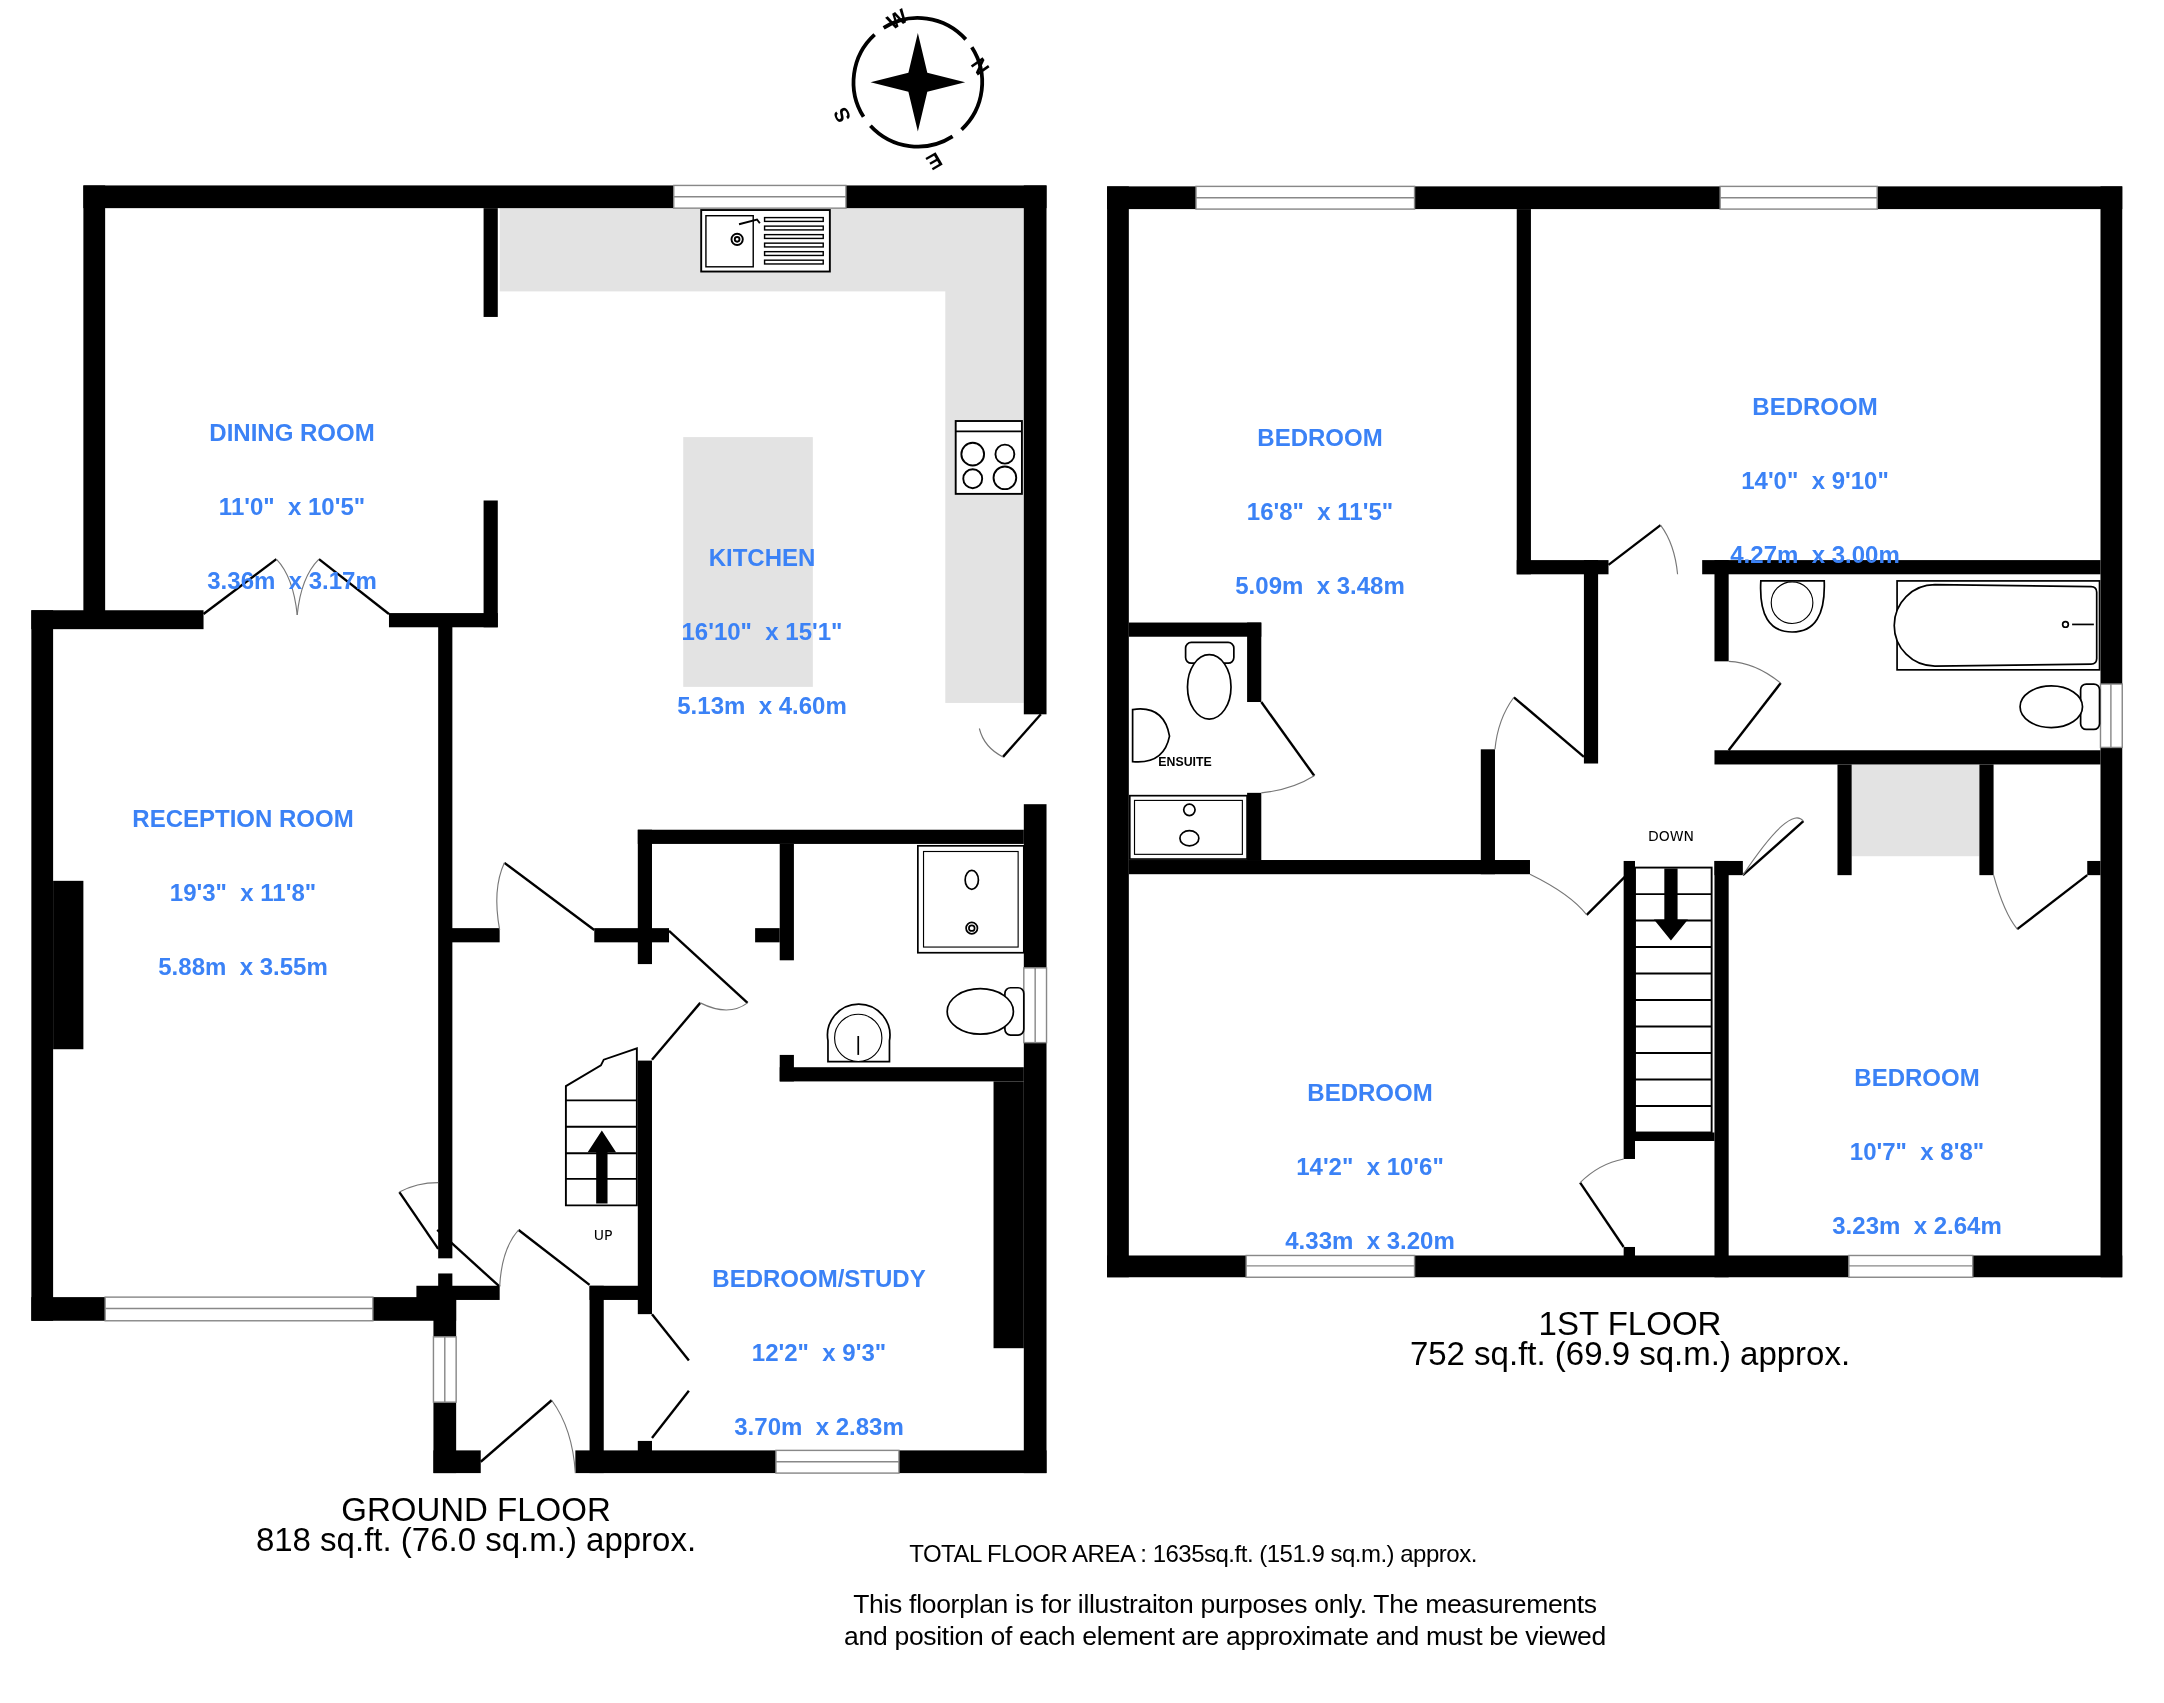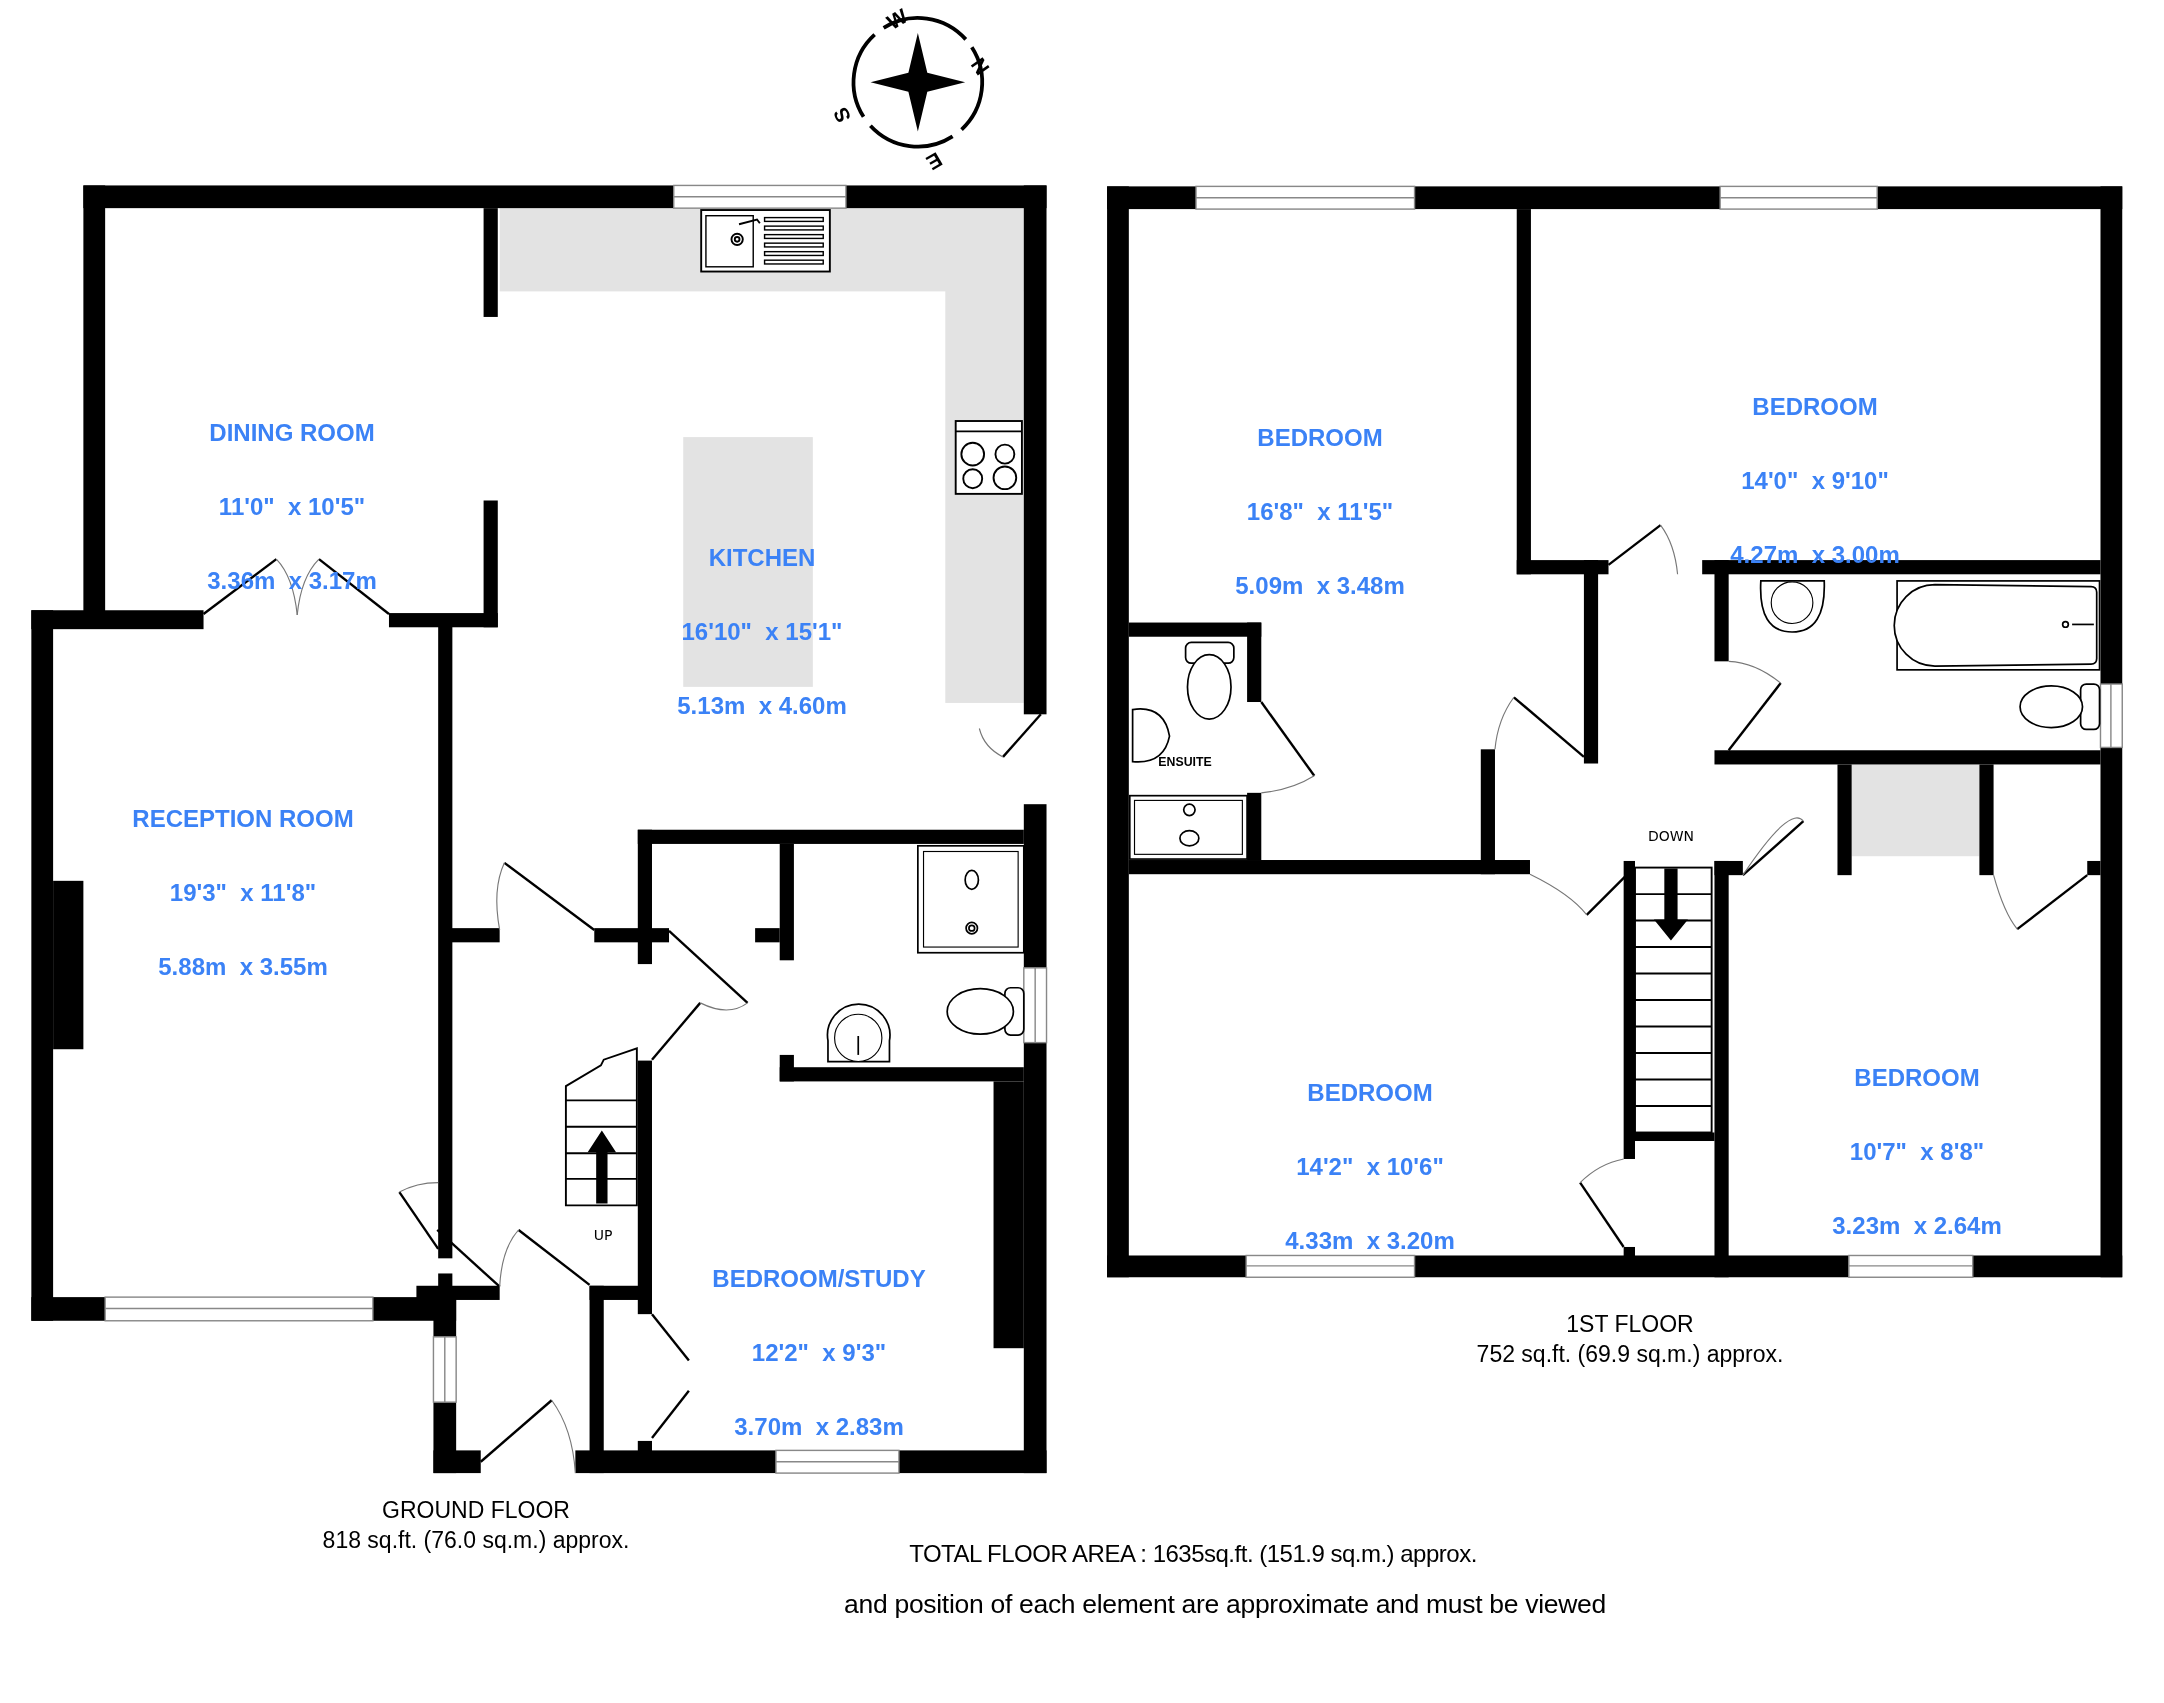--- a/index.html
+++ b/index.html
@@ -3,21 +3,21 @@
 <meta charset="utf-8">
 <style>
   html, body { margin:0; padding:0; background:#ffffff; }
   body { width:2164px; height:1703px; position:relative; overflow:hidden; font-family:"Liberation Sans", sans-serif; color:#000; }
   #plan { position:absolute; left:0; top:0; width:2164px; height:1703px; }
   .room-label { position:absolute; text-align:center; font-family:"Liberation Sans", sans-serif; font-weight:bold; font-size:24px; line-height:24.6px; transform:translateX(-50%); white-space:pre; color:#3b82f6; }
   .room-label .name { display:block; }
   .room-label .dim { display:block; }
   .small-label { position:absolute; font-family:"DejaVu Sans", sans-serif; font-size:14px; transform:translateX(-50%); white-space:nowrap;text-align:center; }
   .ensuite { position:absolute; font-family:"Liberation Sans", sans-serif; font-weight:bold; font-size:12.3px; transform:translateX(-50%);margin-top:10px; }
-  .floor-title { position:absolute; text-align:center; font-family:"Liberation Sans", sans-serif; font-size:23px; line-height:30px; transform:translateX(-50%); white-space:nowrap; }
+  .floor-title { position:absolute; text-align:center; font-family:"Liberation Sans", sans-serif; font-size:33px; line-height:30px; transform:translateX(-50%); white-space:nowrap; }
   .total { position:absolute; font-family:"Liberation Sans", sans-serif; font-size:24px; transform:translateX(-50%); white-space:nowrap; letter-spacing:-0.5px; }
   .disclaimer { position:absolute; font-family:"Liberation Sans", sans-serif; font-size:26.5px; line-height:32px; text-align:center; transform:translateX(-50%); white-space:nowrap; letter-spacing:-0.3px; }
 </style>
 </head>
 <body>
 
 <svg id="plan" width="2164" height="1703" viewBox="0 0 2287 1800" xmlns="http://www.w3.org/2000/svg">
 
   <g transform="translate(970,87) rotate(-33)">
     <circle cx="0" cy="0" r="68" fill="none" stroke="#000" stroke-width="4" stroke-dasharray="95 12"></circle>
@@ -345,15 +345,16 @@
   <div>GROUND FLOOR</div>
   <div>818 sq.ft. (76.0 sq.m.) approx.</div>
 </div>
 <div class="floor-title" style="left:1630px; top:1309px;">
   <div>1ST FLOOR</div>
   <div>752 sq.ft. (69.9 sq.m.) approx.</div>
 </div>
 
 <div class="total" style="left:1193px; top:1540px;">TOTAL FLOOR AREA : 1635sq.ft. (151.9 sq.m.) approx.</div>
 <div class="disclaimer" style="left:1225px; top:1588px;">
+  <div>This floorplan is for illustraiton purposes only. The measurements</div>
   <div>and position of each element are approximate and must be viewed</div>
 </div>
 
 
 </body></html>

